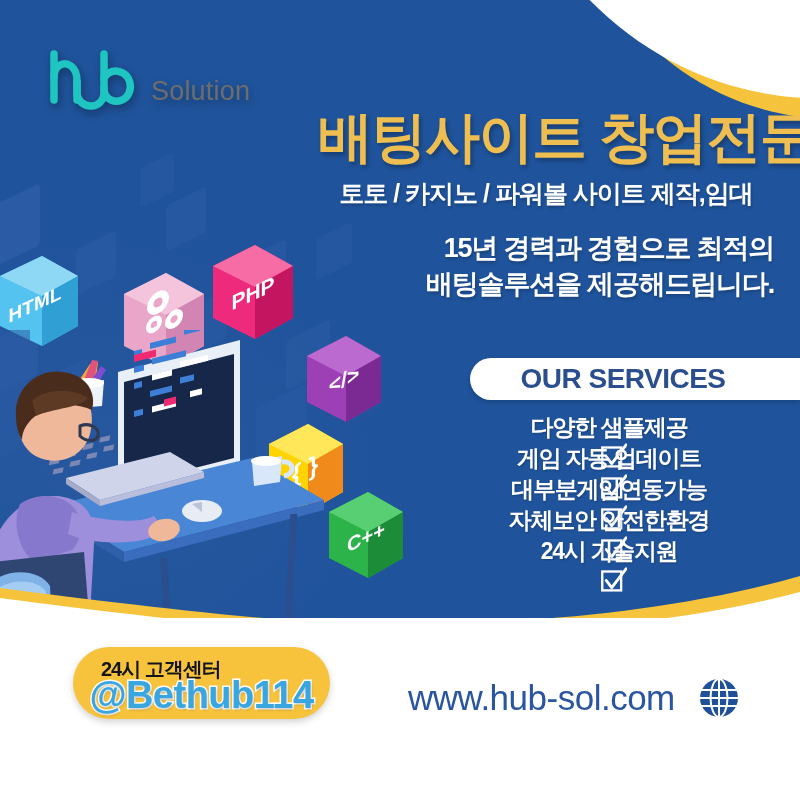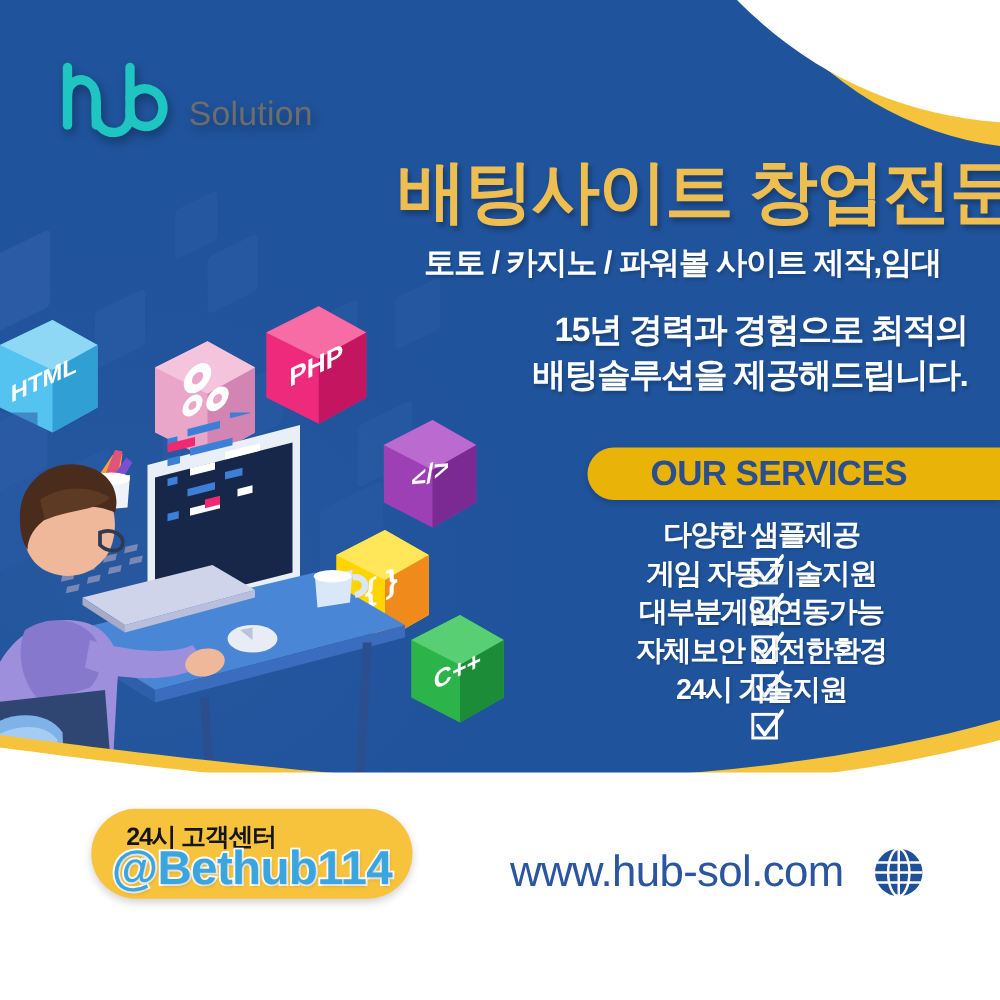--- a/index.html
+++ b/index.html
@@ -46,21 +46,21 @@
     filter:drop-shadow(2px 4px 4px rgba(0,0,0,.30));
   }
   .logo-mark{width:98px;height:62px;display:block;}
   .logo-word{
     font-size:27px;color:#6d6d6d;font-weight:400;
     letter-spacing:.2px;line-height:1;
     padding-bottom:5px;margin-left:-3px;
   }
   
   .headline-block{
-    position:absolute;left:318px;top:124px;width:456px;
+    position:absolute;left:318px;top:108px;width:456px;
     text-align:center;
   }
   .headline{
     font-size:55px;line-height:1.06;font-weight:700;
     color:#efbe50;letter-spacing:-1.5px;
     text-shadow:2px 3px 4px rgba(0,0,0,.28);
     white-space:nowrap;
   }
   .subhead{
     margin-top:11px;
@@ -72,21 +72,21 @@
     margin-top:21px;
     font-size:27px;line-height:1.33;font-weight:700;
     color:#ffffff;letter-spacing:-1.2px;
     text-shadow:1px 2px 3px rgba(0,0,0,.22);
     text-align:right;
   }
   
   .svc-banner{
     position:absolute;left:470px;top:358px;
     width:330px;height:42px;
-    background:#eab308;
+    background:#ffffff;
     border-top-left-radius:21px;border-bottom-left-radius:21px;
     display:flex;align-items:center;justify-content:center;
     box-shadow:0 2px 5px rgba(0,0,0,.18);
   }
   .svc-banner span{
     font-size:28px;font-weight:700;color:#2b4f8e;
     letter-spacing:-.5px;padding-right:24px;
   }
   .svc-list{
     position:absolute;left:484px;top:412px;width:250px;
@@ -380,21 +380,21 @@
 
   <div class="svc-list">
     <div class="svc-row">
       <span class="svc-label">다양한 샘플제공</span>
       <svg class="svc-check" viewBox="0 0 30 30">
         <rect x="2.5" y="5" width="21" height="21" fill="none" stroke="#ffffff" stroke-width="2.6"></rect>
         <path d="M7 15 L13 23 L29 2" fill="none" stroke="#ffffff" stroke-width="3.2" stroke-linecap="round" stroke-linejoin="round"></path>
       </svg>
     </div>
     <div class="svc-row">
-      <span class="svc-label">게임 자동 기술지원</span>
+      <span class="svc-label">게임 자동 업데이트</span>
       <svg class="svc-check" viewBox="0 0 30 30">
         <rect x="2.5" y="5" width="21" height="21" fill="none" stroke="#ffffff" stroke-width="2.6"></rect>
         <path d="M7 15 L13 23 L29 2" fill="none" stroke="#ffffff" stroke-width="3.2" stroke-linecap="round" stroke-linejoin="round"></path>
       </svg>
     </div>
     <div class="svc-row">
       <span class="svc-label">대부분게임연동가능</span>
       <svg class="svc-check" viewBox="0 0 30 30">
         <rect x="2.5" y="5" width="21" height="21" fill="none" stroke="#ffffff" stroke-width="2.6"></rect>
         <path d="M7 15 L13 23 L29 2" fill="none" stroke="#ffffff" stroke-width="3.2" stroke-linecap="round" stroke-linejoin="round"></path>

